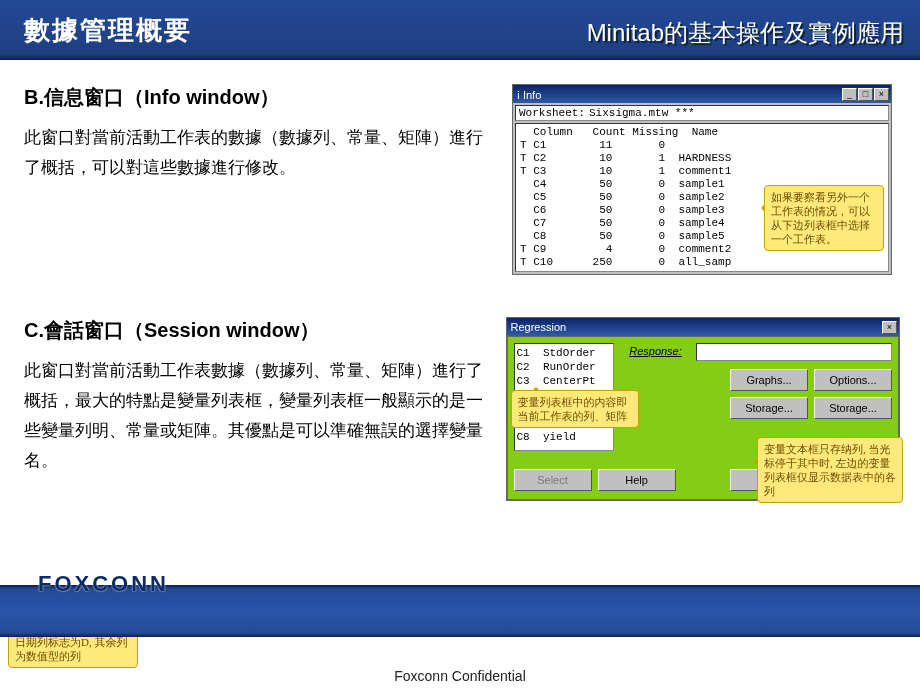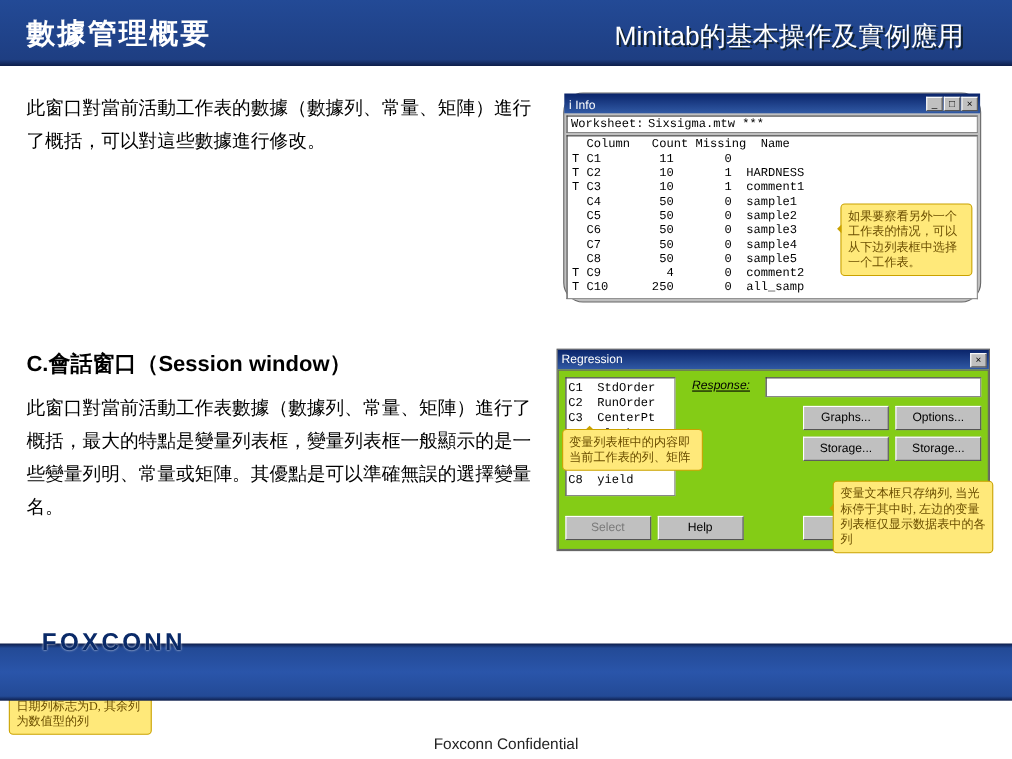--- a/index.html
+++ b/index.html
@@ -1,36 +1,36 @@
 <!DOCTYPE html>
 <html><head>
 <meta charset="utf-8">
 <style>
   * { box-sizing: border-box; margin: 0; padding: 0; }
   body { width: 920px; height: 690px; background: #fff; font-family: "Microsoft YaHei", Arial, sans-serif; overflow: hidden; position: relative; }
 
   
-  .head { height: 60px; background: linear-gradient(#234a96 0%, #1e3e82 90%, #0d1d4a 100%); display: flex; align-items: center; justify-content: space-between; padding: 0 44px 0 24px; }
+  .head { height: 60px; background: linear-gradient(#234a96 0%, #1e3e82 90%, #0d1d4a 100%); display: flex; align-items: center; justify-content: space-between; padding: 0 16px 0 24px; }
   .head .left  { color: #fff; font-size: 26px; font-weight: 600; letter-spacing: 2px; }
   .head .right { color: #fff; font-size: 24px; font-weight: 500; text-shadow: 2px 2px 0 #123; padding-top: 6px; }
 
   
   .content { position: relative; height: 550px; padding: 24px 20px 0 24px; }
   .row { display: flex; gap: 18px; }
   .txtcol { width: 470px; }
   h2.section { font-size: 20px; font-weight: 700; margin-bottom: 12px; }
   p.body { font-size: 17px; line-height: 30px; }
   .row + .row { margin-top: 42px; }
 
   
   .win { border: 1px solid #666; background: #c0c0c0; font-family: "Courier New", monospace; font-size: 11px; }
   .titlebar { background: linear-gradient(#0a246a,#315aa5); color: #fff; height: 18px; display: flex; align-items: center; justify-content: space-between; padding: 0 2px 0 4px; font-family: Arial; }
   .titlebar .ctl { display: flex; gap: 1px; }
   .titlebar .ctl span { width: 15px; height: 13px; background: #c0c0c0; border: 1px solid #fff; border-right-color: #555; border-bottom-color: #555; font-size: 9px; line-height: 10px; text-align: center; color:#000; }
-  .infowin { width: 380px; border-radius: 18px; }
+  .infowin { width: 380px; }
   .wsrow { background: #fff; border: 1px inset #888; margin: 2px; padding: 1px 3px; display:flex; gap:4px; }
   .tbl { background:#fff; border:1px inset #888; margin:0 2px 2px 2px; padding:2px 4px; position:relative; }
   .tbl pre { font: 11px/13px "Courier New", monospace; white-space: pre; }
   .callout { position:absolute; background:#ffe97a; border:1px solid #caa200; border-radius:4px; padding:4px 6px; font: 11px/14px "Microsoft YaHei"; color:#6b4e00;margin-top:37px; }
   .callout:after { content:""; position:absolute; width:0; height:0; }
   .co1 { right:4px; top:24px; width:120px; }
   .co1:after { left:-8px; top:18px; border:4px solid transparent; border-right-color:#caa200; }
   .co2 { left:8px; bottom:-58px; width:130px; }
   .co2:after { top:-8px; left:20px; border:4px solid transparent; border-bottom-color:#caa200; }
 
@@ -64,20 +64,21 @@
 
 <div class="head">
   <div class="left">數據管理概要</div>
   <div class="right">Minitab的基本操作及實例應用</div>
 </div>
 
 <div class="content">
 
   <div class="row">
     <div class="txtcol">
+      <h2 class="section">B.信息窗口（Info window）</h2>
       <p class="body">此窗口對當前活動工作表的數據（數據列、常量、矩陣）進行了概括，可以對這些數據進行修改。</p>
     </div>
 
     <div class="win infowin">
       <div class="titlebar">
         <span>ℹ <span>Info</span></span>
         <span class="ctl">
           <span>_</span>
           <span>□</span>
           <span>×</span>

